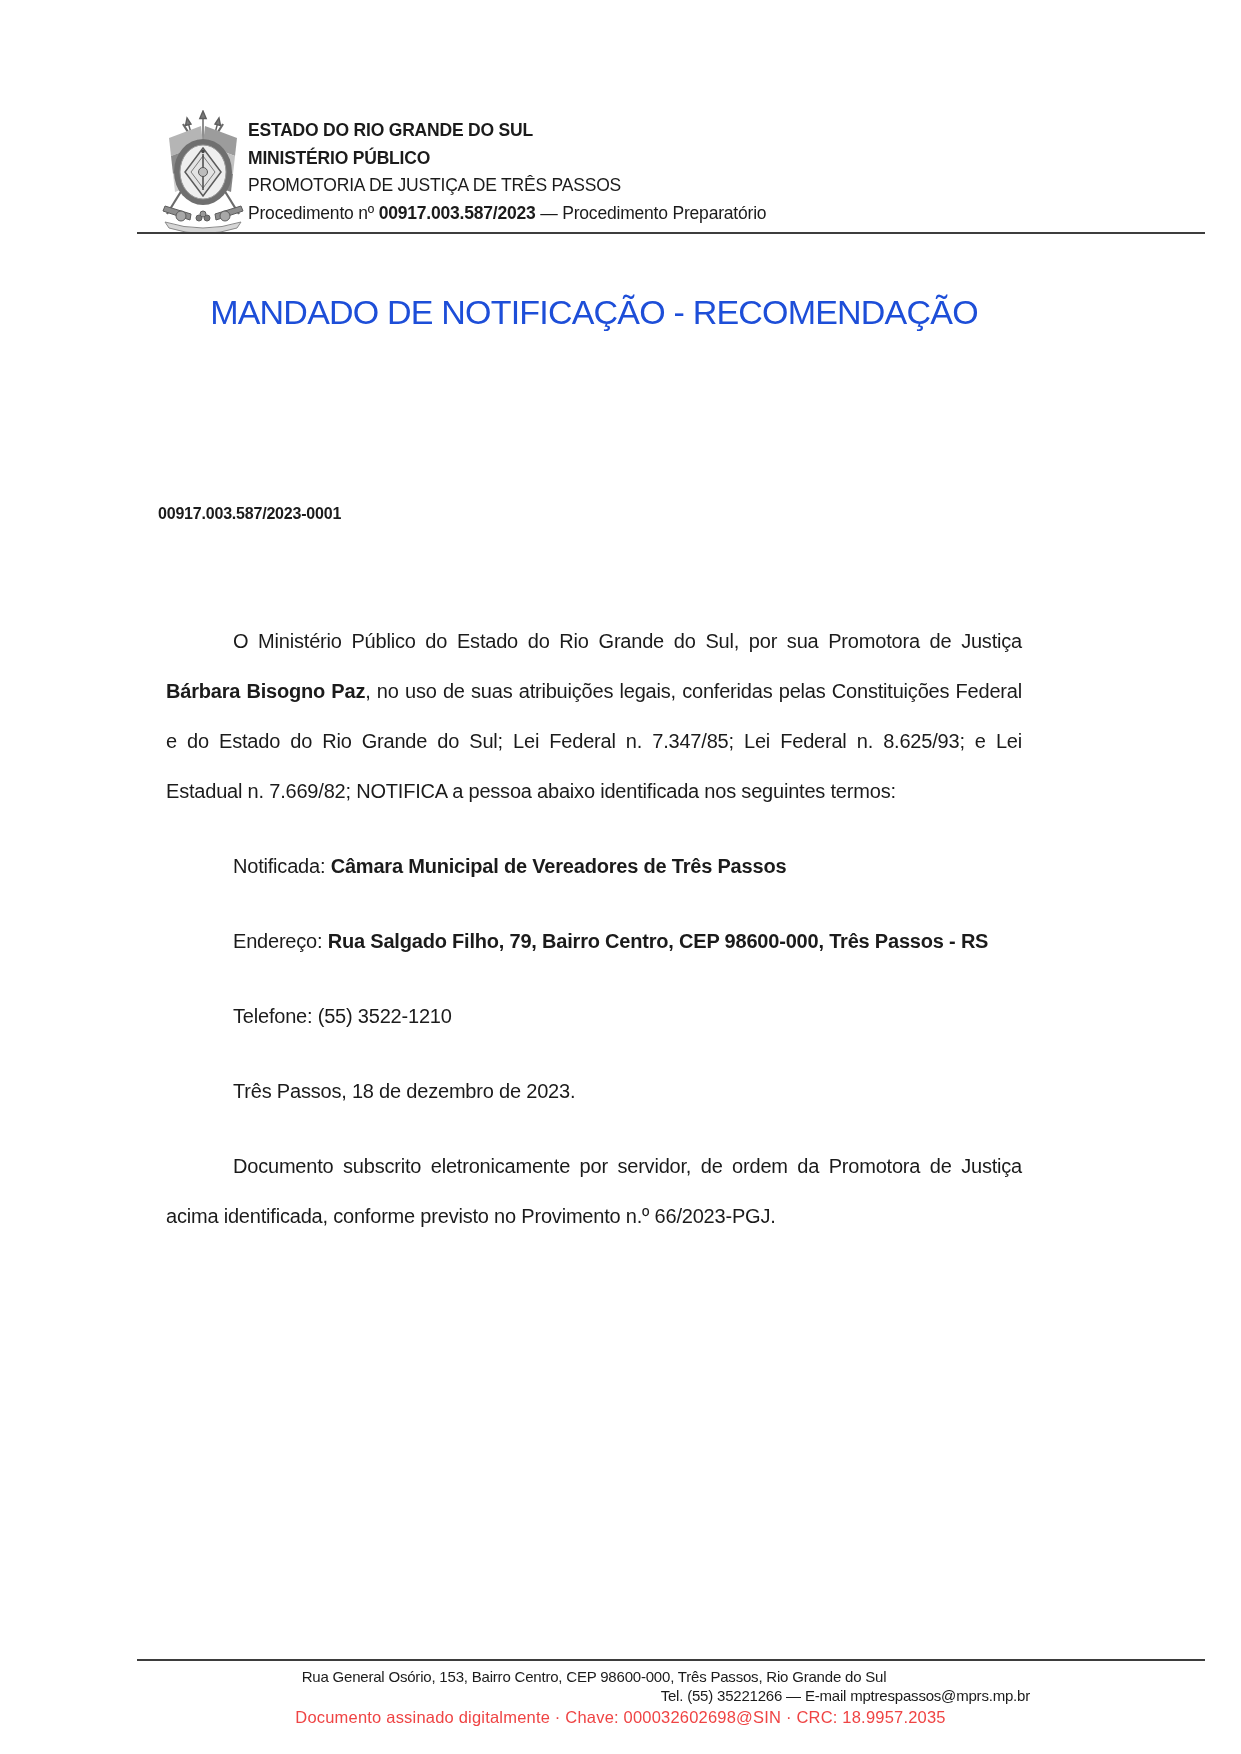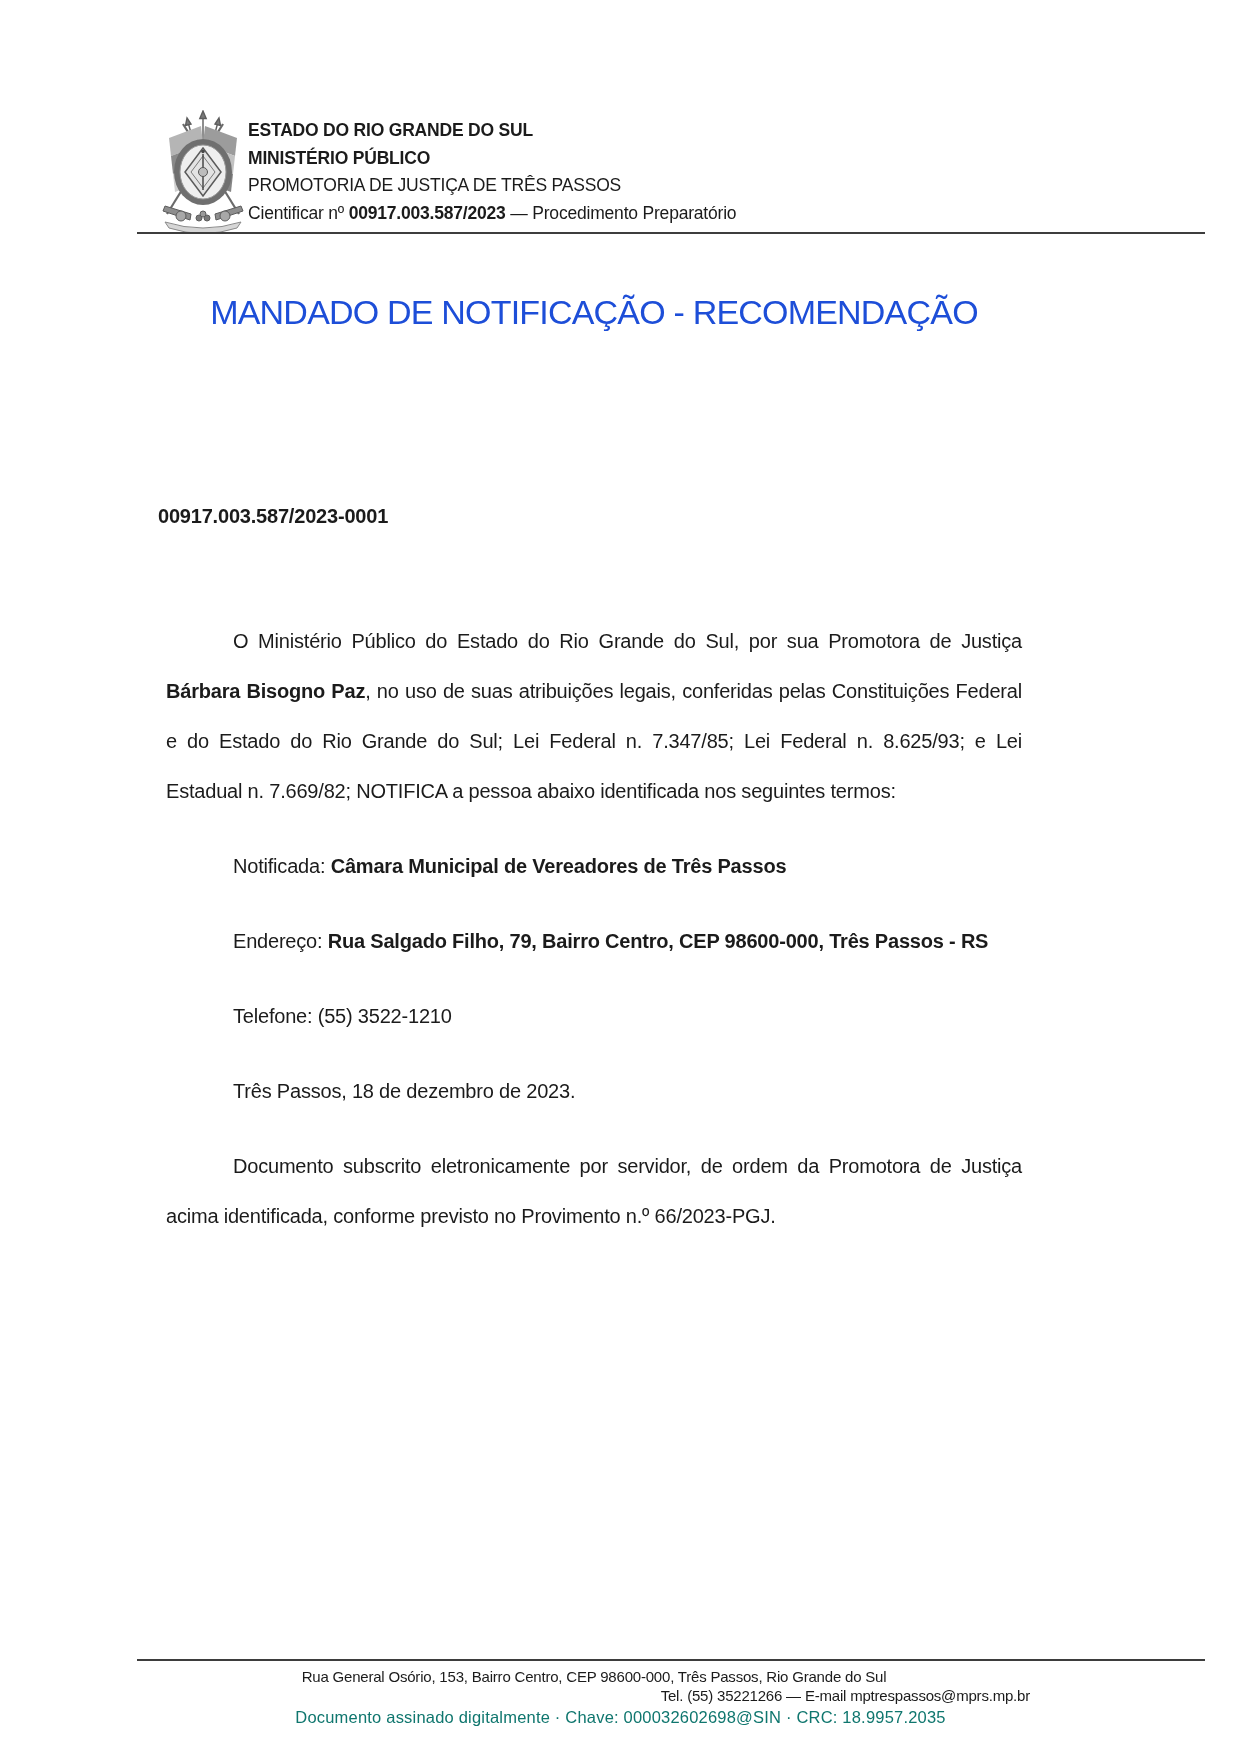--- a/index.html
+++ b/index.html
@@ -19,33 +19,33 @@
   .bold{font-weight:bold;}
   .rule{position:absolute;left:137px;width:1068px;height:2px;background:#3d3d3d;}
   .rule-top{top:232px;}
   .rule-bottom{top:1659px;height:1.6px;}
   
   .title{
     position:absolute;left:158px;top:293px;width:872px;margin:0;
     text-align:center;font-size:34px;font-weight:400;letter-spacing:-0.8px;
     white-space:nowrap;color:#1d4ed8;
   }
-  .doc-number{position:absolute;left:158px;top:505px;font-size:20px;font-weight:bold;letter-spacing:-0.2px;}
+  .doc-number{position:absolute;left:158px;top:505px;font-size:16px;font-weight:bold;letter-spacing:-0.2px;}
   
   .body-text{
     position:absolute;left:158px;top:608px;width:872px;
     font-size:20px;line-height:50px;letter-spacing:-0.2px;color:#1b1b1b;
   }
   .body-text p{margin:8px;text-indent:67px;}
   .body-text p + p{margin-top:25px;}
   .justify{text-align:justify;}
   
   .footer-address{position:absolute;left:158px;top:1667px;width:872px;text-align:center;font-size:15px;line-height:19px;letter-spacing:-0.2px;}
   .footer-contact{position:absolute;left:158px;top:1686px;width:872px;text-align:right;font-size:15px;line-height:19px;letter-spacing:-0.2px;}
-  .footer-sig{position:absolute;left:0;top:1706px;width:1241px;text-align:center;font-size:16.5px;line-height:22px;color:#0f766e;letter-spacing:0.2px;}
+  .footer-sig{position:absolute;left:0;top:1706px;width:1241px;text-align:center;font-size:16.5px;line-height:22px;color:#ef4444;letter-spacing:0.2px;}
 </style>
 </head>
 <body>
 
 <div class="page">
 
   <svg class="logo" viewBox="0 0 92 124" aria-hidden="true">
     <g stroke="#5e5e5e" stroke-width="1.4" fill="#7a7a7a">
       <line x1="46" y1="6" x2="46" y2="32"></line>
       <path d="M46 1 l3.2 7.5 h-6.4 z"></path>
@@ -83,21 +83,21 @@
       <circle cx="50" cy="108" r="3" fill="#7a7a7a"></circle>
       <circle cx="46" cy="104" r="3" fill="#9b9b9b"></circle>
     </g>
     <path d="M8 112 Q46 124 84 112 L80 118 Q46 129 12 118 Z" fill="#d6d6d6" stroke="#8a8a8a" stroke-width="1"></path>
   </svg>
 
   <div class="hdr-text">
     <div class="hdr-line bold">ESTADO DO RIO GRANDE DO SUL</div>
     <div class="hdr-line bold">MINISTÉRIO PÚBLICO</div>
     <div class="hdr-line">PROMOTORIA DE JUSTIÇA DE TRÊS PASSOS</div>
-    <div class="hdr-line"><span>Cientificar nº </span><span class="bold">00917.003.587/2023</span><span> — Procedimento Preparatório</span></div>
+    <div class="hdr-line"><span>Procedimento nº </span><span class="bold">00917.003.587/2023</span><span> — Procedimento Preparatório</span></div>
   </div>
 
   <div class="rule rule-top"></div>
 
   <h1 class="title">MANDADO DE NOTIFICAÇÃO - RECOMENDAÇÃO</h1>
 
   <div class="doc-number">00917.003.587/2023-0001</div>
 
   <main class="body-text">
     <p class="justify"><span>O Ministério Público do Estado do Rio Grande do Sul, por sua Promotora de Justiça </span><span class="bold">Bárbara Bisogno Paz</span><span>, no uso de suas atribuições legais, conferidas pelas Constituições Federal e do Estado do Rio Grande do Sul; Lei Federal n. 7.347/85; Lei Federal n. 8.625/93; e Lei Estadual n. 7.669/82; NOTIFICA a pessoa abaixo identificada nos seguintes termos:</span></p>

